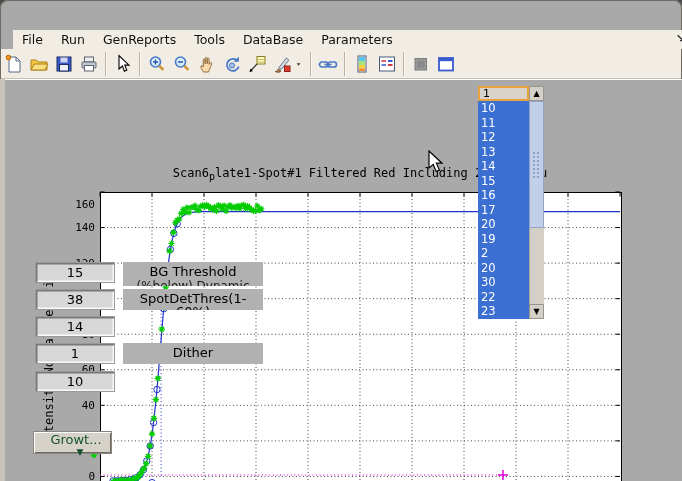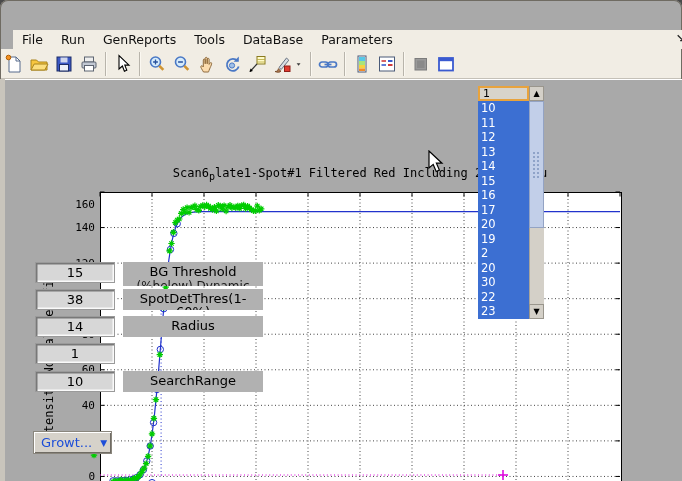--- a/index.html
+++ b/index.html
@@ -44,21 +44,21 @@
   .edit-field{position:absolute;left:30px;width:80px;height:21px;background:#d7d7d7;
               border:1px solid #9a9a9a;box-shadow:inset 1.5px 1.5px 0 #787878,inset -1.5px -1.5px 0 #fafafa;
               text-align:center;font-family:"DejaVu Sans",sans-serif;font-size:13px;color:#000;
               box-sizing:border-box;z-index:5;padding:0;}
   .ui-label{position:absolute;left:118px;width:140px;height:21px;background:#b1b1b1;color:#000;
             font-size:13px;line-height:13px;text-align:center;overflow:hidden;z-index:5;padding-top:3px;
             box-sizing:border-box;}
   .ui-label .l2{display:block;font-size:12px;margin-top:2px;color:#1a1a1a;}
   .ui-btn{position:absolute;background:#d6d2ca;border:1px solid #8a867d;
           box-shadow:inset 1px 1px 0 #ffffff,inset -1px -1px 0 #6f6b63;
-          font-size:13px;color:#1d4ed8;z-index:6;display:flex;align-items:center;box-sizing:border-box;}
+          font-size:13px;color:#14532d;z-index:6;display:flex;align-items:center;box-sizing:border-box;flex-direction:column;}
   .growth-btn{left:28px;top:352px;width:79px;height:23px;padding-left:7px;}
   .growth-btn .arrow{margin-left:8px;font-size:9px;}
   .continue-btn{left:28px;top:378px;width:77px;height:23px;justify-content:center;}
   
   .dropdown{position:absolute;left:478px;top:86px;width:66px;z-index:10;}
   .dd-row{display:flex;}
   .dd-value{width:51px;height:15px;background:#d8d4cb;border:2px solid #e8a33d;box-sizing:border-box;
             font-size:11px;line-height:11px;padding-left:3px;color:#000;}
   .dd-scrollbtn{width:15px;height:15px;background:#d4d0c8;border:1px solid #9a968d;box-sizing:border-box;
                 font-size:8px;line-height:13px;text-align:center;color:#000;}
@@ -272,22 +272,21 @@
     <input class="edit-field" style="top: 210px;" value="38">
     <input class="edit-field" style="top: 237px;" value="14">
     <input class="edit-field" style="top: 264px;" value="1">
     <input class="edit-field" style="top: 292px;" value="10">
 
     <div class="ui-label" style="top:183px;height:24px">
       <span>BG Threshold</span>
       <span class="l2">(%below) Dynamic</span>
     </div>
     <div class="ui-label" style="top:210px">SpotDetThres(1-60%)</div>
-    <div class="ui-label" style="top:237px">Radius</div>
-    <div class="ui-label" style="top:292px">SearchRange</div>
+    <div class="ui-label" style="top:264px">Dither</div>
 
     <div class="ui-btn growth-btn">
       <span>Growt...</span>
       <span class="arrow">▼</span>
     </div>
 
   </div>
 
   <div class="dropdown">
     <div class="dd-row">

